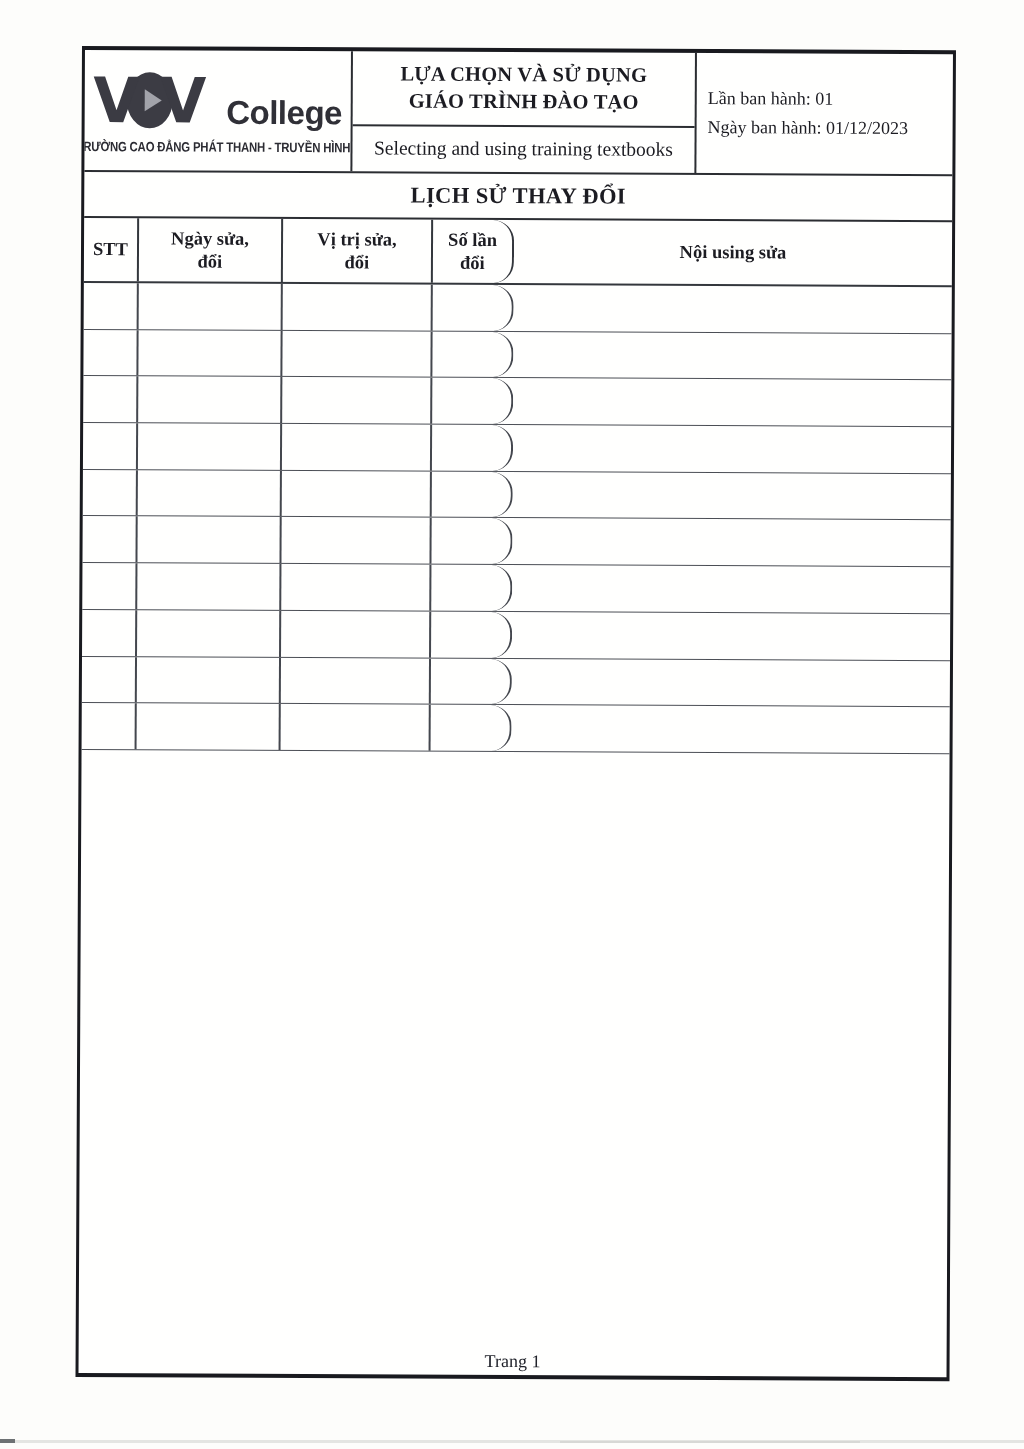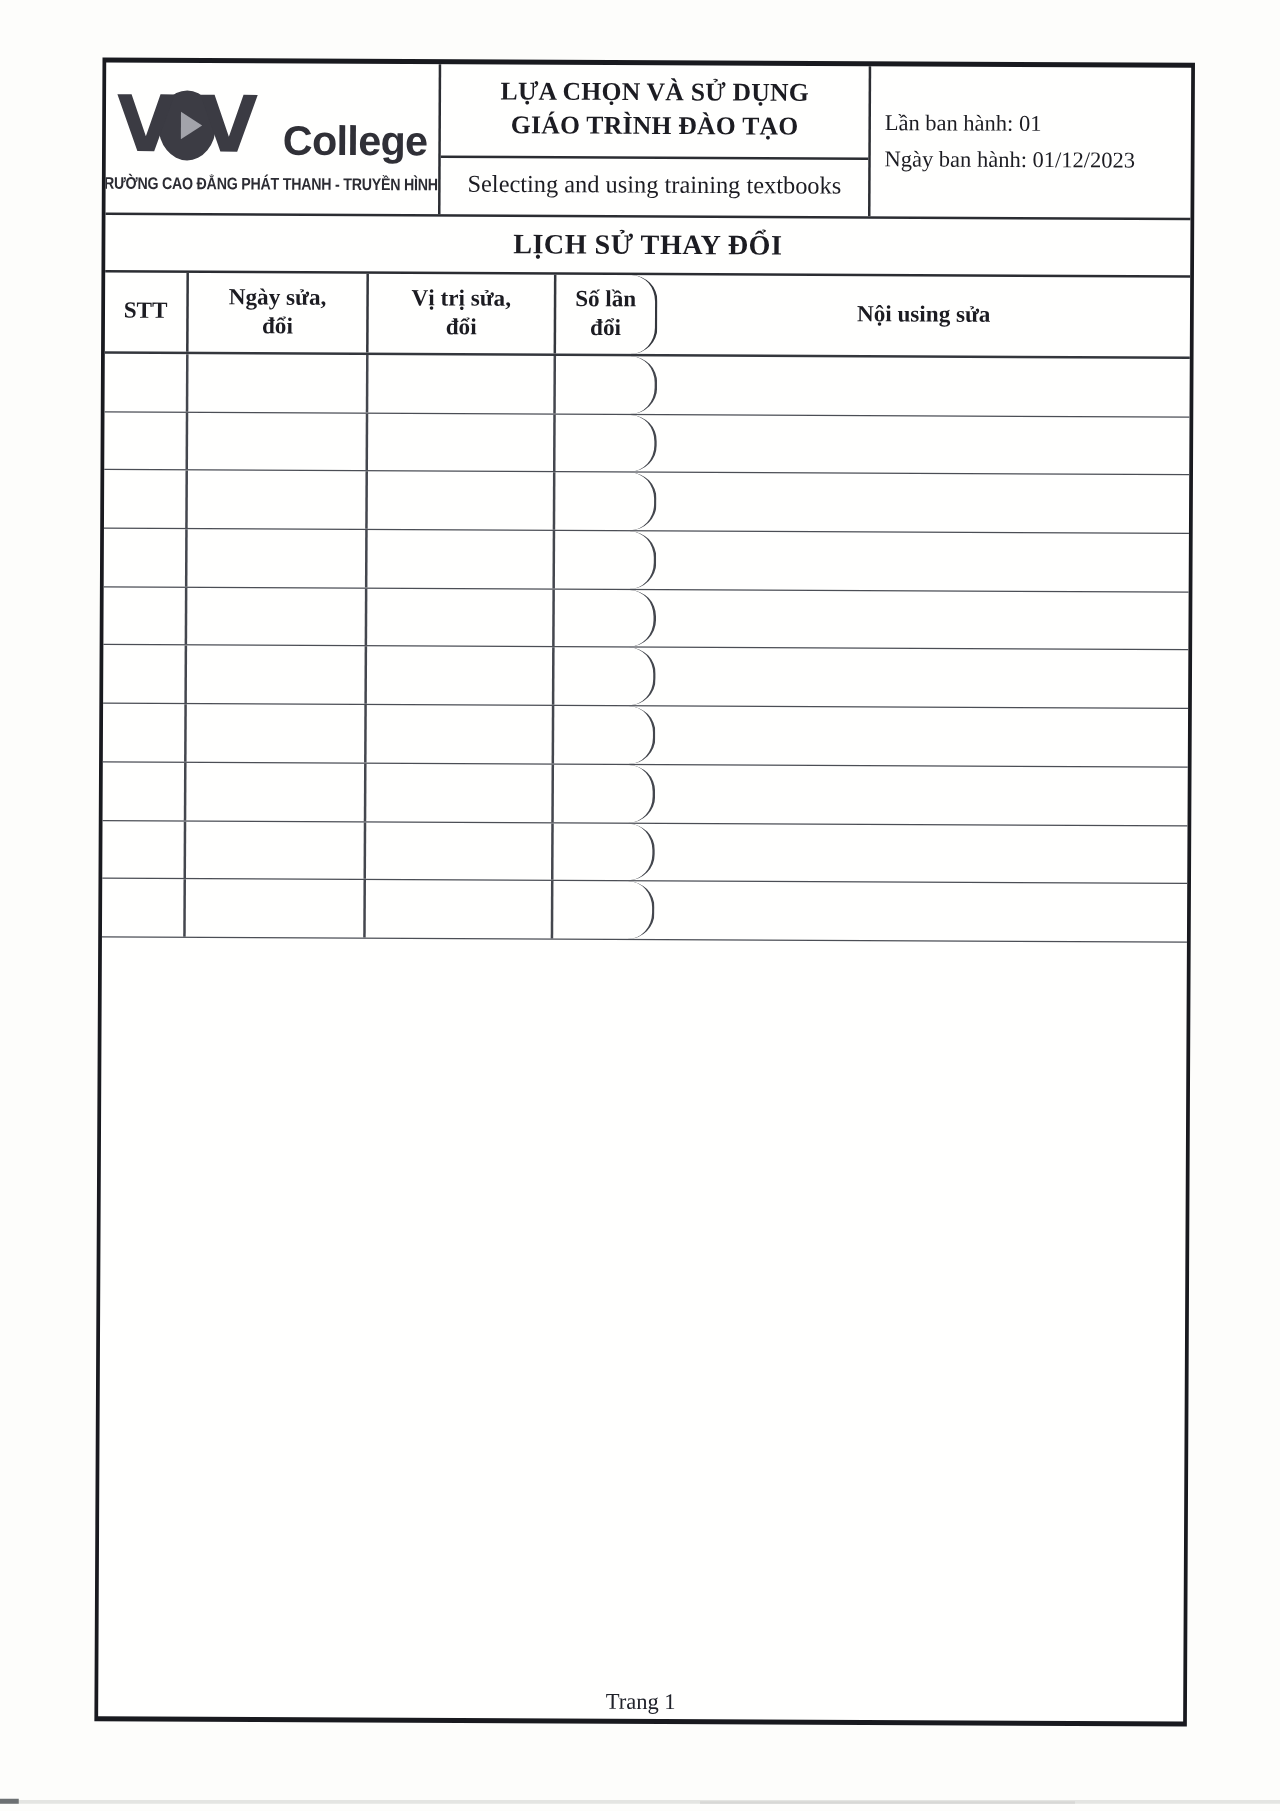--- a/index.html
+++ b/index.html
@@ -67,21 +67,21 @@
     height:46px;flex:none;box-sizing:border-box;border-bottom:2px solid #2b2d32;
     display:flex;align-items:center;justify-content:center;
     font-weight:bold;font-size:22.5px;letter-spacing:0.4px;
   }
   
   .thead{
     display:flex;height:65px;flex:none;box-sizing:border-box;border-bottom:2px solid #34373d;
     font-weight:bold;font-size:18.5px;line-height:23px;text-align:center;
   }
   .th{box-sizing:border-box;border-right:2px solid #34373d;display:flex;flex-direction:column;align-items:center;justify-content:center;}
-  .c0{width:67px;flex:none;}
+  .c0{width:55px;flex:none;}
   .c1{width:144px;flex:none;}
   .c2{width:150px;flex:none;}
   .c3{width:81px;flex:none;border-radius:21px;}
   .c4{flex:1;border-right:none !important;}
   .tr{display:flex;height:46.7px;flex:none;box-sizing:border-box;border-bottom:1.7px solid #4b4e55;}
   .td{box-sizing:border-box;border-right:2px solid #44474e;}
   
   .open{flex:1;position:relative;}
   .pagenum{position:absolute;left:0;right:0;bottom:3px;text-align:center;font-size:18px;color:#20222a;}
   

